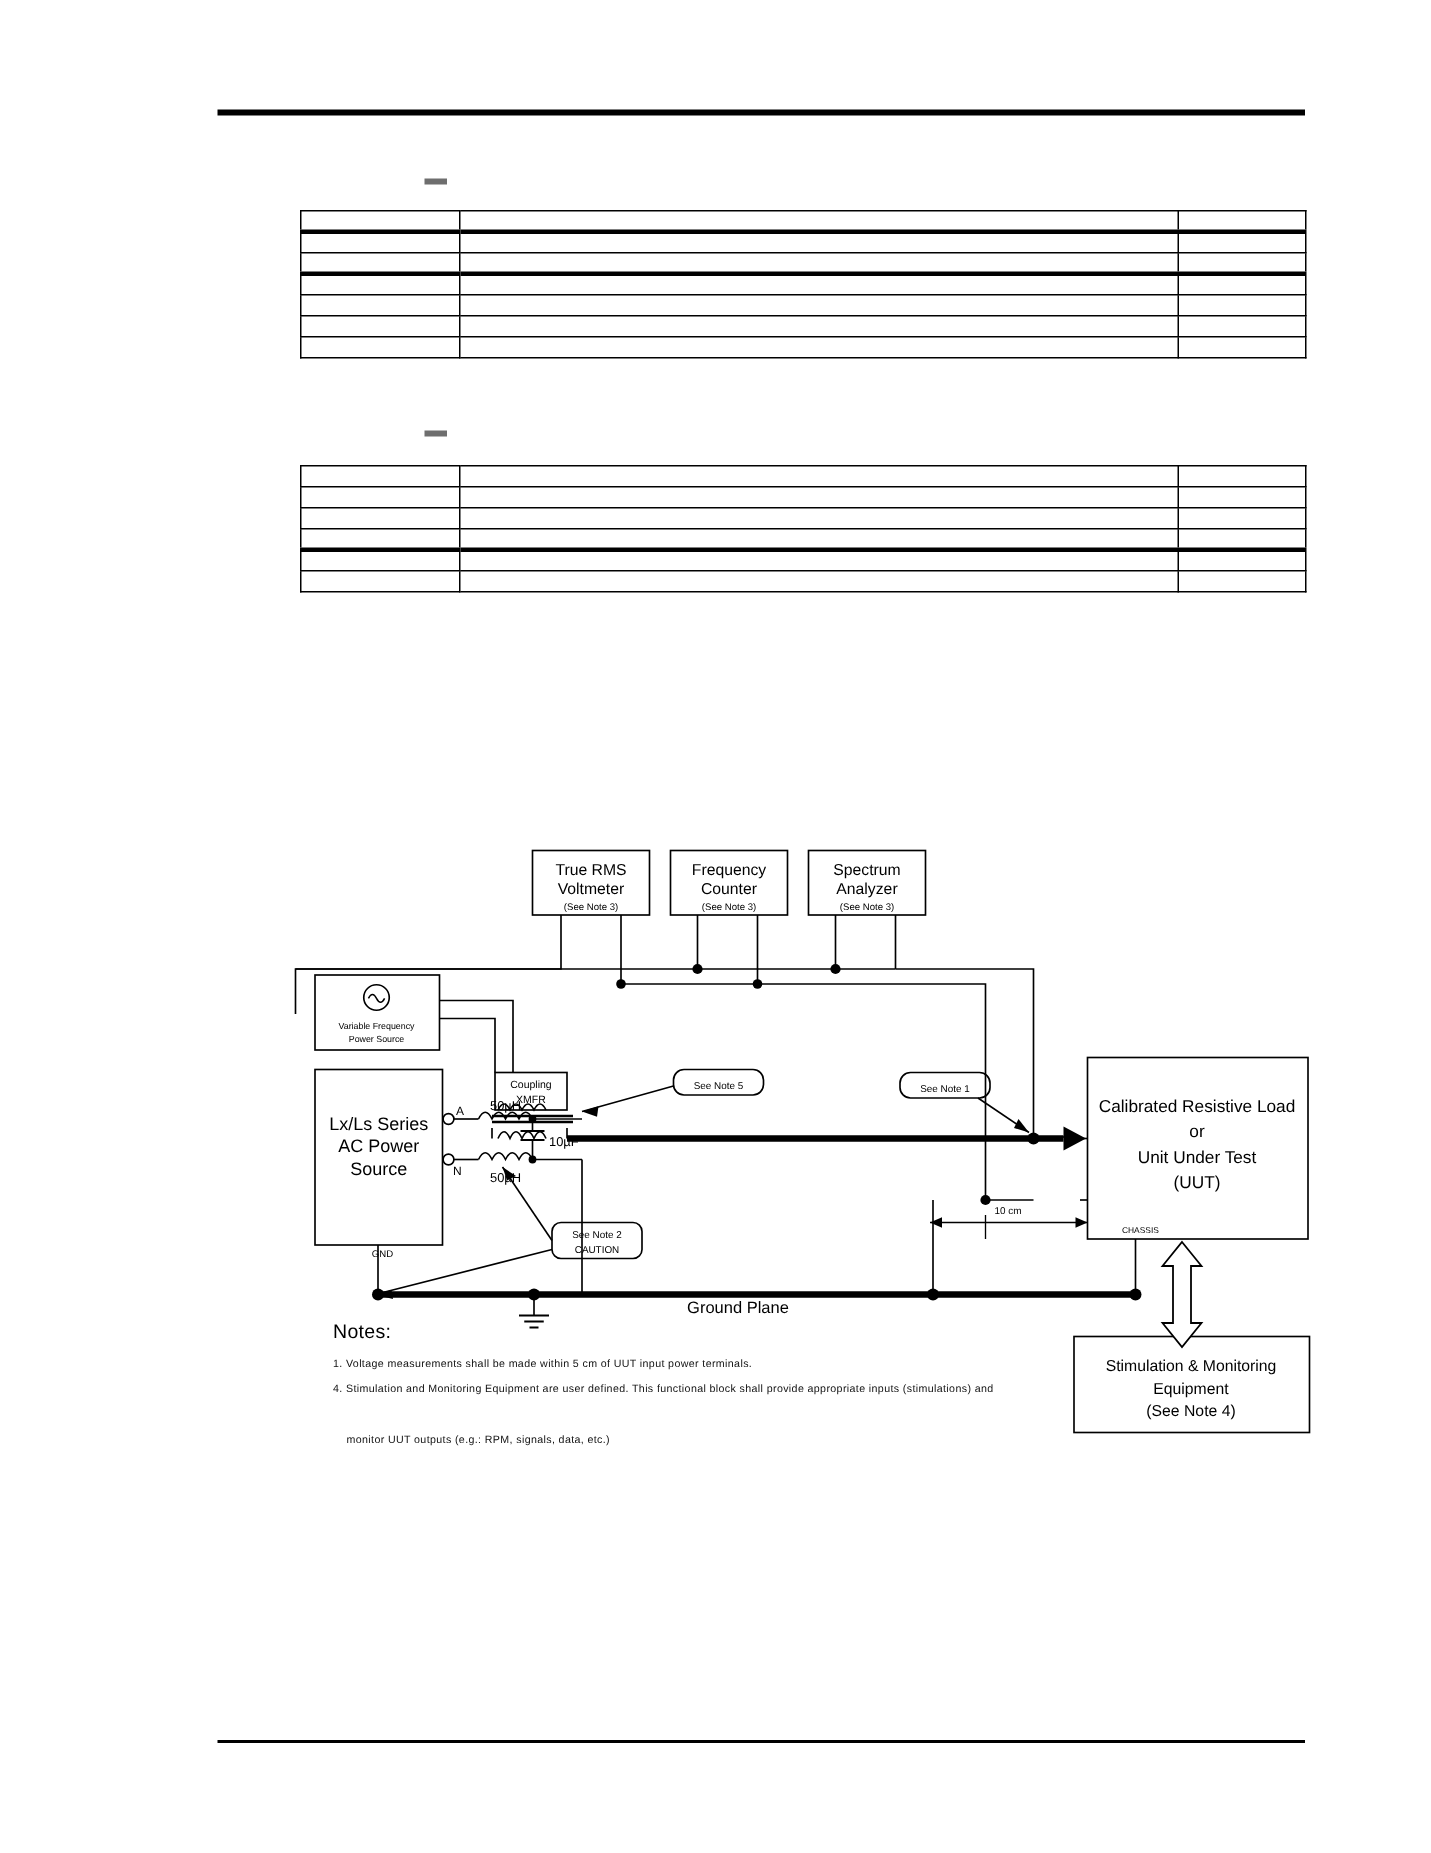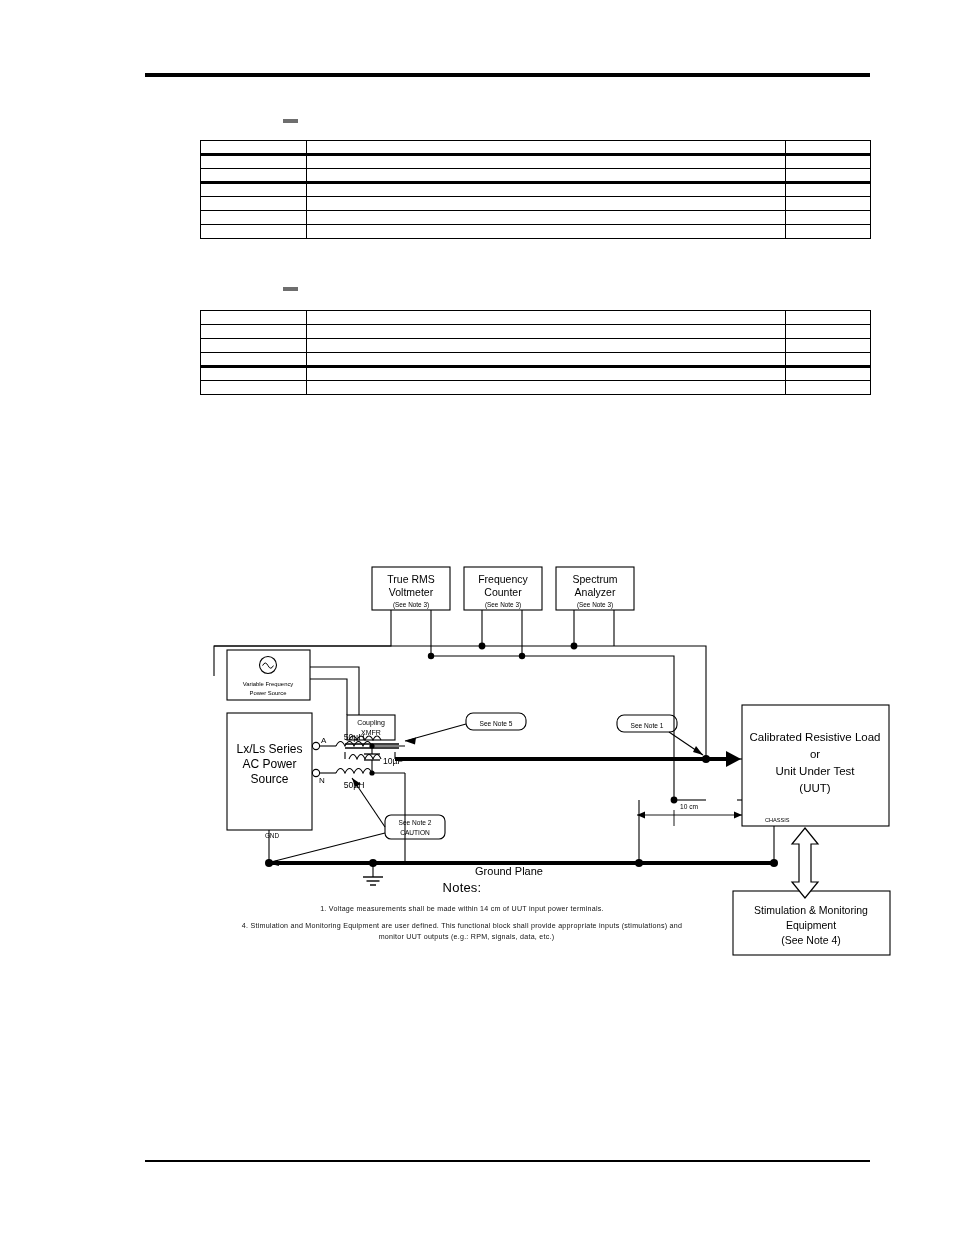--- a/index.html
+++ b/index.html
@@ -18,29 +18,29 @@
   
   .tbl{position:absolute;border-collapse:collapse;table-layout:fixed;}
   .tbl td{border:1px solid #000;padding:0;}
   .tbl .c1{width:105px;}
   .tbl .c2{width:478px;}
   .tbl .c3{width:84px;}
   .tbl tr{height:14px;}
   .tbl .thick-b td{border-bottom:3px solid #000;}
 
   
-  .diagram{position:absolute;left:209px;top:545px;width:700px;height:460px;text-decoration:underline;}
+  .diagram{position:absolute;left:192px;top:545px;width:700px;height:460px;text-decoration:underline;}
   .diagram svg{display:block;}
 
   
-  .notes-wrap{position:absolute;left:222px;top:880px;width:480px;text-align:center;}
+  .notes-wrap{position:absolute;left:222px;top:880px;width:480px;}
   .notes-title{font-size:13px;letter-spacing:.2px;margin:0 0 9px 0;}
   .note{font-size:7.1px;line-height:1.45;margin-bottom:7px;color:#111;
         letter-spacing:.25px;}
-  .note .ind{display:block;padding-left:9px;}
+  .note .ind{display:block;padding-left:9px;margin-top:23px;}
 </style>
 </head>
 <body>
 
 <div class="page">
 
   <div class="rule-header"></div>
   <div class="rule-footer"></div>
 
   <div class="caption-dash" style="left:283px;top:119px;width:15px;"></div>
@@ -282,21 +282,21 @@
       <text x="438" y="183" font-size="6.6">See Note 1</text>
       <text x="206" y="280" font-size="6.6">See Note 2</text>
       <text x="206" y="290" font-size="6.6">CAUTION</text>
     </g>
   </svg>
   </div>
 
   <div class="notes-wrap">
     <div class="notes-title">Notes:</div>
     <div class="note">
-      <span>1. Voltage measurements shall be made within 14 cm of UUT input power terminals.</span>
+      <span>1. Voltage measurements shall be made within 5 cm of UUT input power terminals.</span>
     </div>
     <div class="note">
       <span>4. Stimulation and Monitoring Equipment are user defined. This functional block shall provide appropriate inputs (stimulations) and</span>
       <span class="ind">monitor UUT outputs (e.g.: RPM, signals, data, etc.)</span>
     </div>
   </div>
 
 </div>
 
 </body></html>

